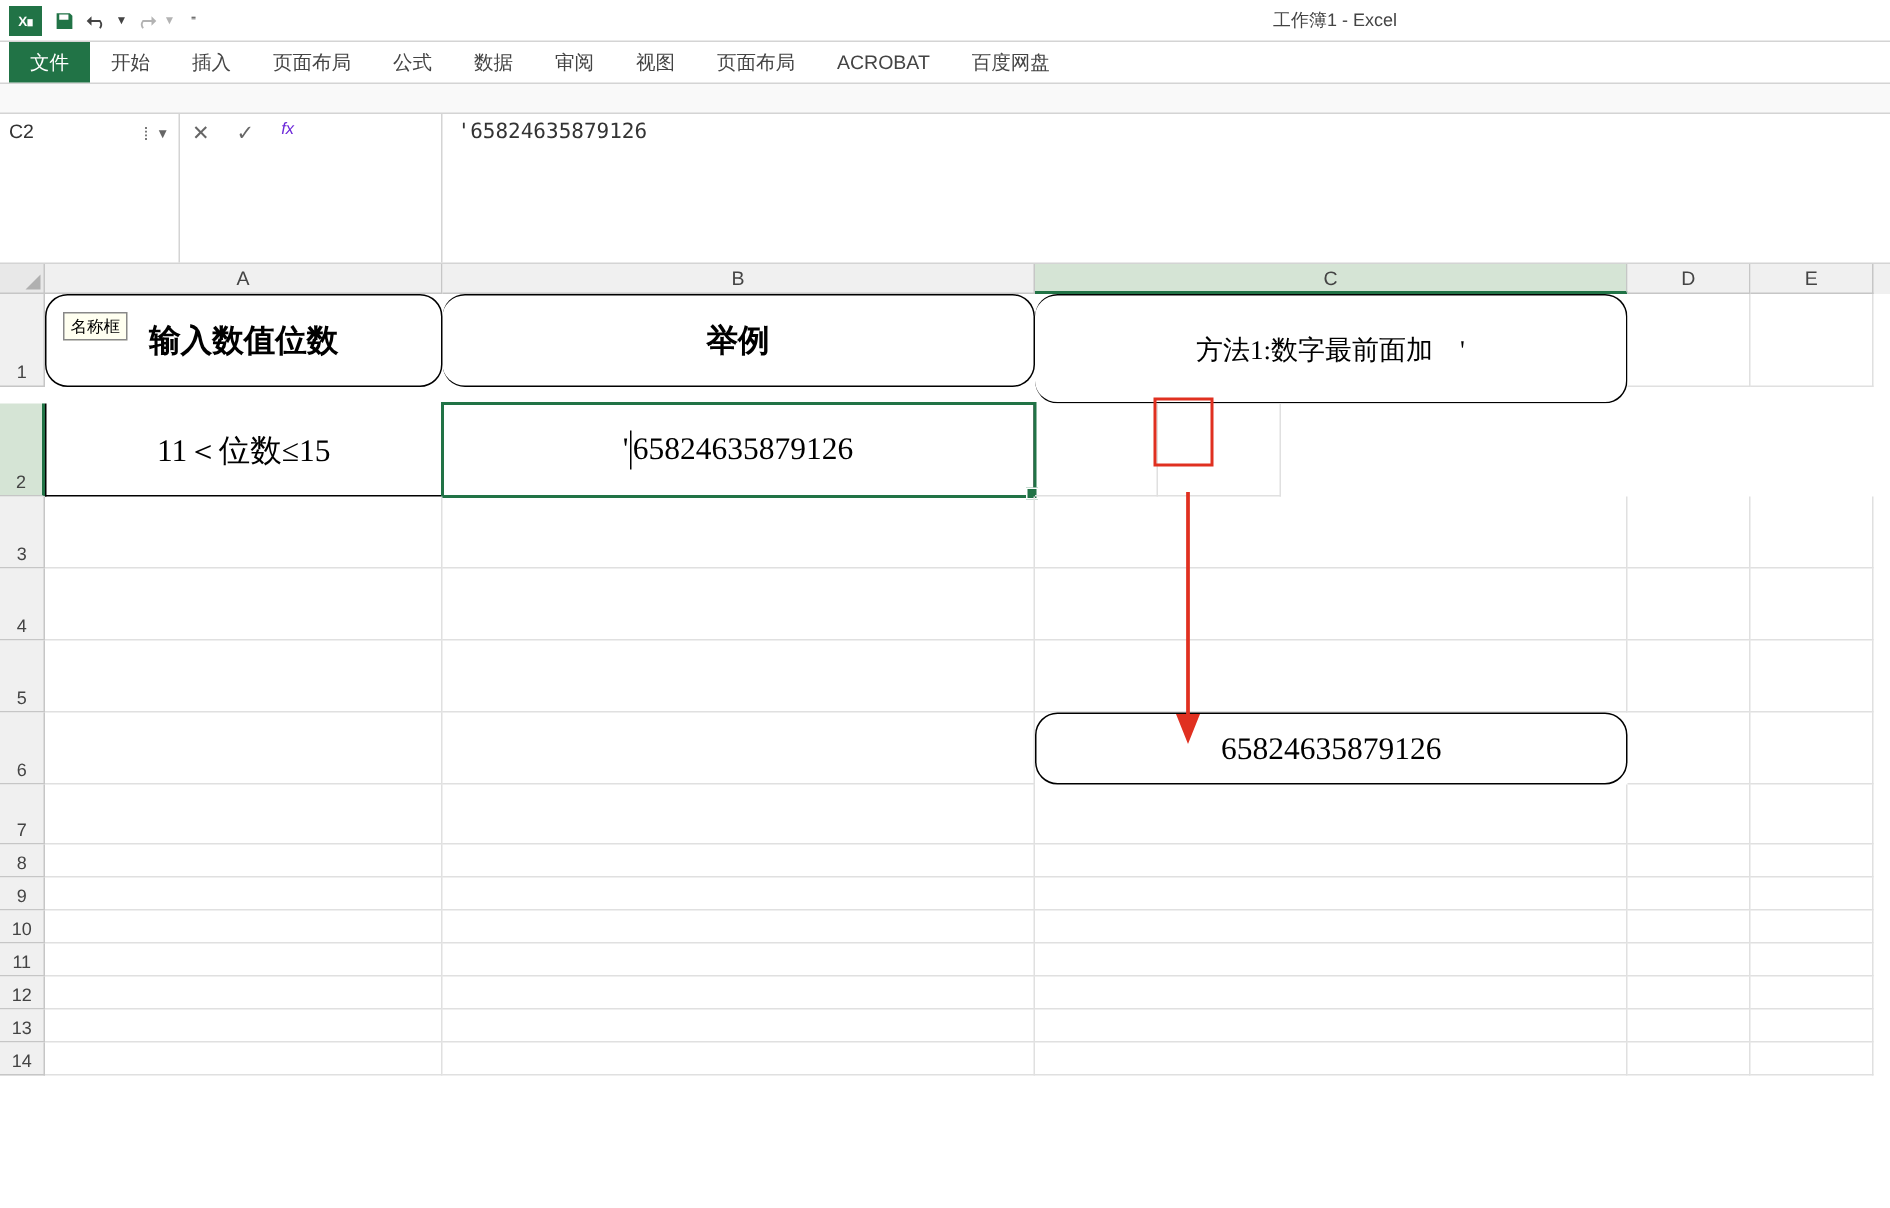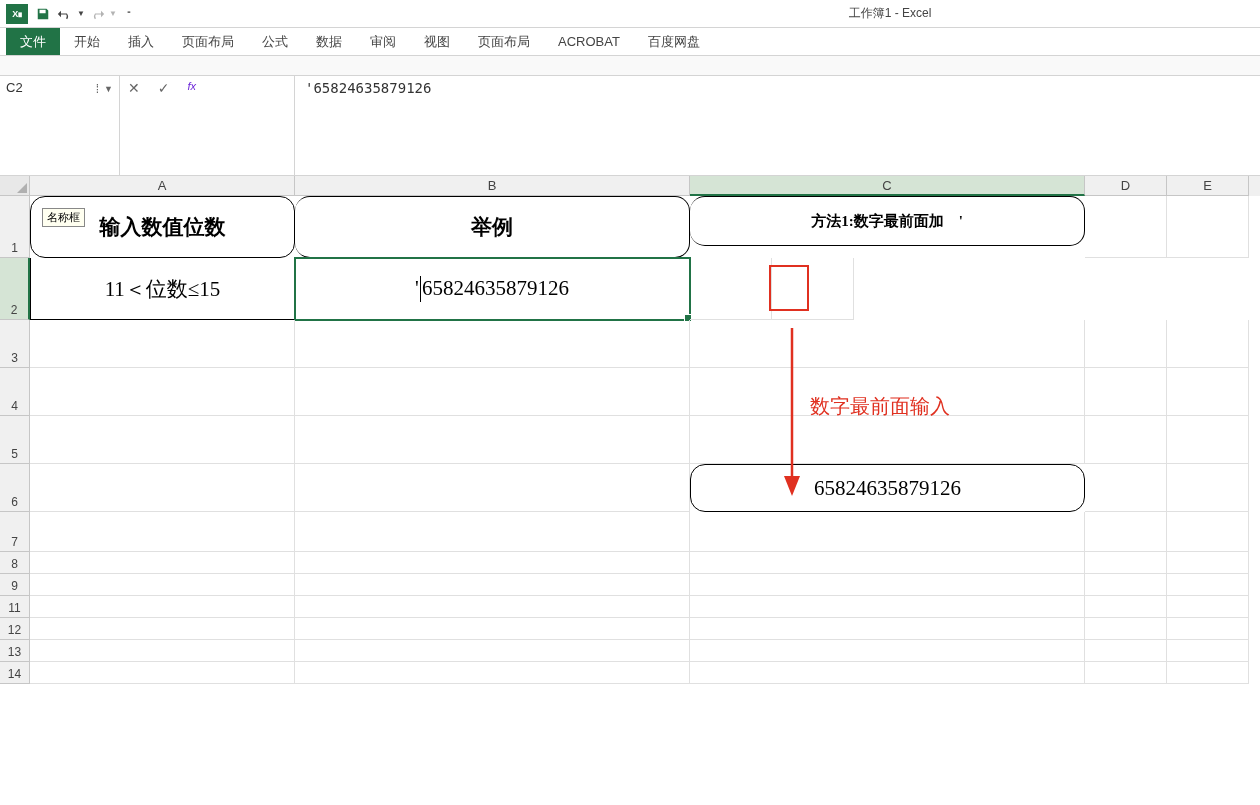--- a/index.html
+++ b/index.html
@@ -136,21 +136,21 @@
     <div class="col-h wD">D</div>
     <div class="col-h wE">E</div>
   </div>
 
   <div class="grid-body">
 
     <div class="row">
       <div class="row-h" style="height:62px">1</div>
       <div class="cell wA btop blef bbot brig" style="height:62px;font-size:21px;font-weight:bold">输入数值位数</div>
       <div class="cell wB btop bbot brig" style="height:62px;font-size:21px;font-weight:bold">举例</div>
-      <div class="cell wC btop bbot brig" style="height:50px;font-size:15px;font-weight:bold">方法1:数字最前面加　'</div>
+      <div class="cell wC btop bbot brig" style="height:73px;font-size:18px;font-weight:normal">方法1:数字最前面加　'</div>
       <div class="cell wD" style="height:62px"></div>
       <div class="cell wE" style="height:62px"></div>
     </div>
 
     <div class="row">
       <div class="row-h sel" style="height:62px">2</div>
       <div class="cell wA blef bbot brig" style="height:62px;font-size:21px">11＜位数≤15</div>
       <div class="cell wC bbot brig sel-cell" style="height:62px;font-size:21px">
         <span style="margin-right:1px">'</span>
           <span style="border-left:1px solid #000;height:26px;margin-right:1px"></span>
@@ -214,20 +214,28 @@
       </div>
     <div class="row">
         <div class="row-h" style="height:22px">9</div>
         <div class="cell wA" style="height:22px"></div>
         <div class="cell wB" style="height:22px"></div>
         <div class="cell wC" style="height:22px"></div>
         <div class="cell wD" style="height:22px"></div>
         <div class="cell wE" style="height:22px"></div>
       </div>
     <div class="row">
+        <div class="row-h" style="height:22px">10</div>
+        <div class="cell wA" style="height:22px"></div>
+        <div class="cell wB" style="height:22px"></div>
+        <div class="cell wC" style="height:22px"></div>
+        <div class="cell wD" style="height:22px"></div>
+        <div class="cell wE" style="height:22px"></div>
+      </div>
+    <div class="row">
         <div class="row-h" style="height:22px">11</div>
         <div class="cell wA" style="height:22px"></div>
         <div class="cell wB" style="height:22px"></div>
         <div class="cell wC" style="height:22px"></div>
         <div class="cell wD" style="height:22px"></div>
         <div class="cell wE" style="height:22px"></div>
       </div>
     <div class="row">
         <div class="row-h" style="height:22px">12</div>
         <div class="cell wA" style="height:22px"></div>
@@ -254,16 +262,15 @@
       </div>
 
     <div class="red-box" style="left:769px; top:69px; width:40px; height:46px;"></div>
 
     <svg class="red-arrow" style="left:782px; top:132px; width:20px; height:168px;" viewBox="0 0 20 168">
       <line x1="10" y1="0" x2="10" y2="150" stroke="#e03020" stroke-width="2.5"></line>
       <polygon points="10,168 2,148 18,148" fill="#e03020"></polygon>
     </svg>
 
     <div class="red-text" style="left:810px; top:196px;">
-      <div>数字最前面输入</div>
     </div>
   </div>
 </div>
 
 </body></html>

